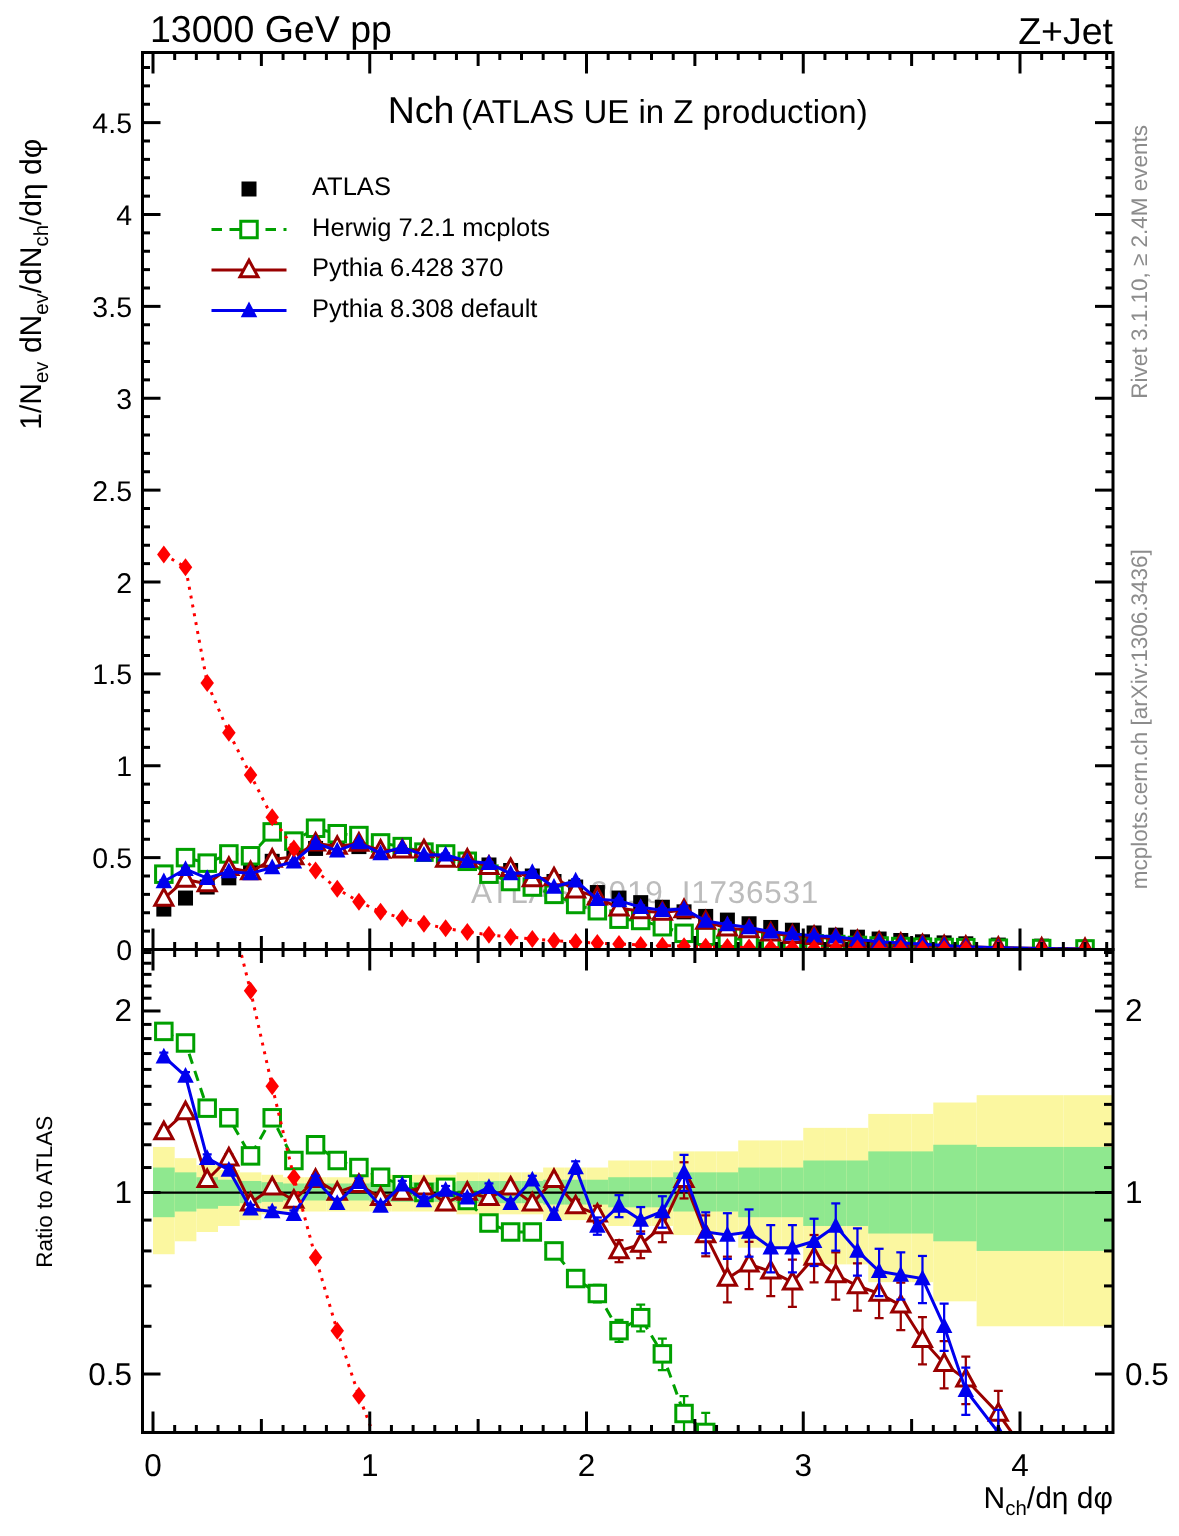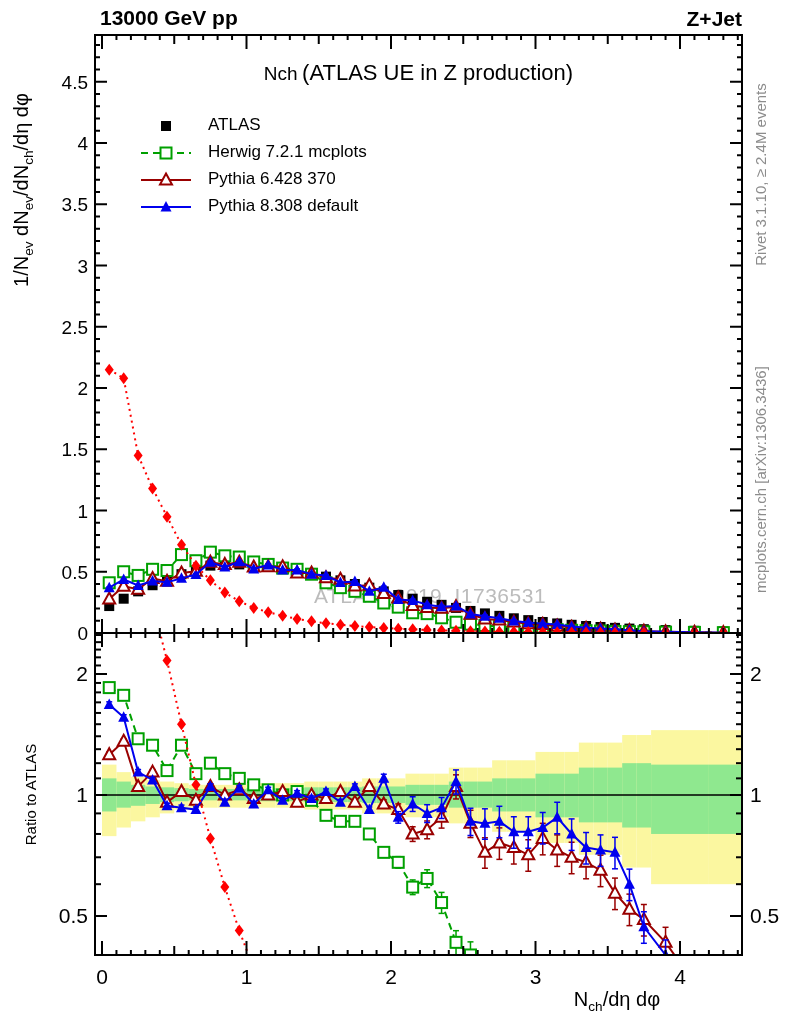--- a/index.html
+++ b/index.html
@@ -1,27 +1,27 @@
 <!DOCTYPE html>
 <html style="--wmgray: #bcbcbc; --sidegray: #8c8c8c;"><head>
 <meta charset="utf-8">
 <style>
   html,body{margin:0;padding:0;background:#fff;}
   .stage{position:relative;width:786px;height:1024px;background:#fff;overflow:hidden;
          font-family:"Liberation Sans","DejaVu Sans",sans-serif;color:#000;}
   .abs{position:absolute;}
   sub{font-size:68%;}
-  .hdr{font-size:21px;font-weight:bold;}
+  .hdr{font-size:25px;}
   .vtext{position:absolute;transform:rotate(-90deg);transform-origin:center;text-align:center;white-space:nowrap;}
   .side{font-size:15px;color:var(--sidegray);}
   .ytitle{font-size:20px;}
   .rtitle{font-size:15px;}
-  .xtitle{font-size:20px;text-align:center;}
+  .xtitle{font-size:20px;text-align:right;}
   .ptitle{left:95px;width:647px;top:60px;text-align:center;white-space:nowrap;}
-  .ptitle .big{font-size:19px;}
+  .ptitle .big{font-size:25px;}
   .ptitle .small{font-size:22px;}
   .watermark{font-size:21px;color:var(--wmgray);text-align:center;letter-spacing:0.5px;}
   .legend{left:140px;top:108px;}
   .legend .item{display:flex;align-items:flex-end;height:27px;}
   .legend .lab{font-size:17px;margin-left:16px;white-space:nowrap;}
   svg{display:block;}
   #plot-svg{position:absolute;left:0;top:0;pointer-events:none;}
 </style>
 </head>
 <body>

